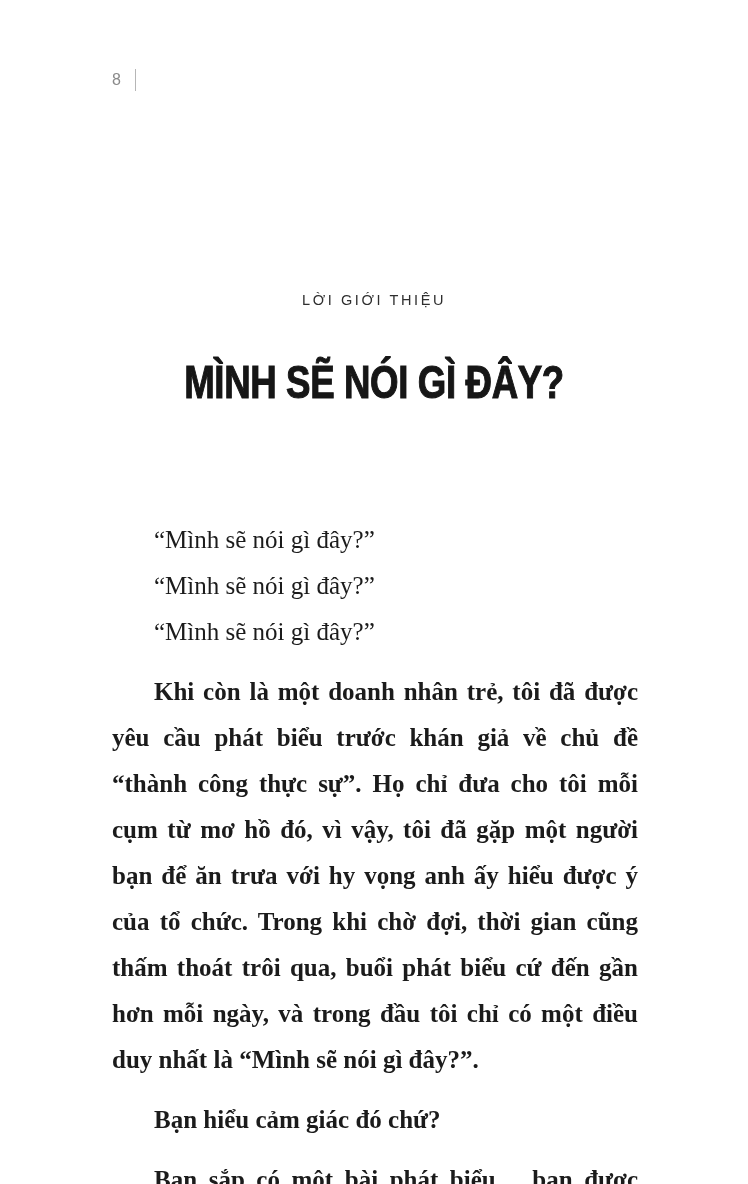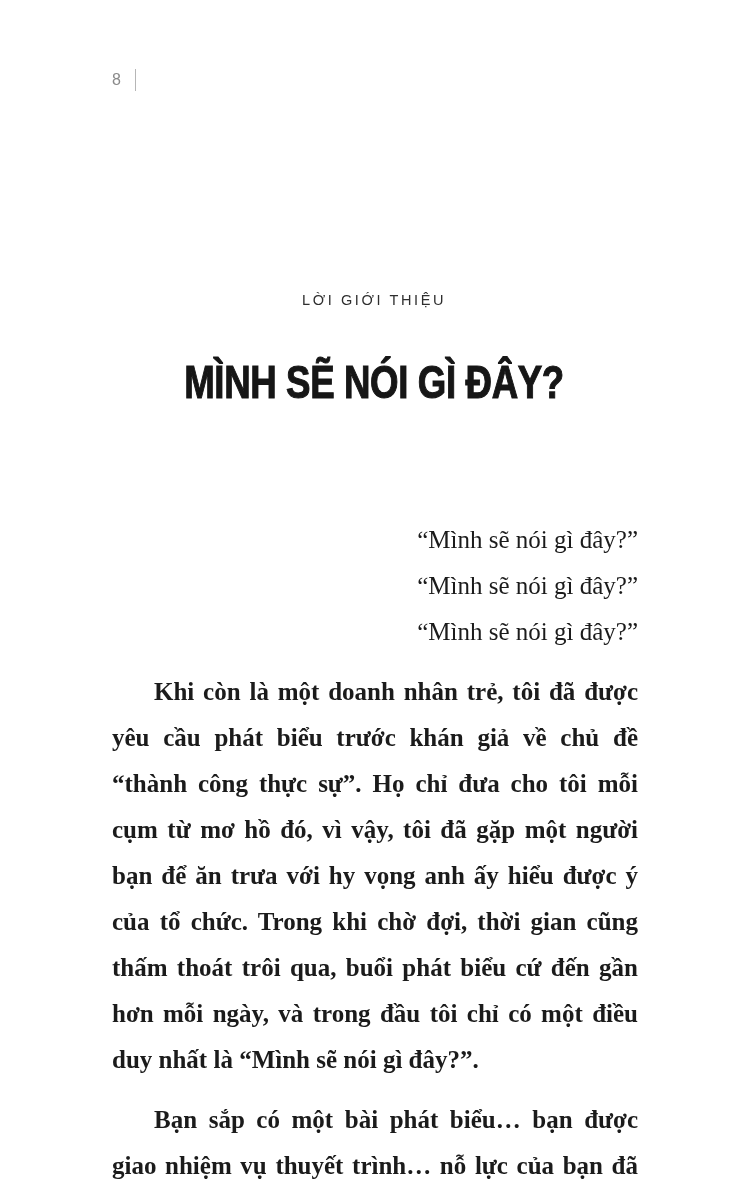--- a/index.html
+++ b/index.html
@@ -88,21 +88,20 @@
   .para {
     font-family: "Liberation Serif", serif;
     font-size: 25px;
     line-height: 46px;
     color: #1b1b1b;
     margin: 0;
   }
 
   .quote-line {
     text-indent: 42px;
-    text-align: right;
   }
 
   .para {
     text-align: justify;
     text-indent: 42px;
     margin-top: 14px;
     font-weight: bold;
   }
   .para.tight {
     margin-top: 14px;
@@ -125,16 +124,17 @@
     <div class="eyebrow">LỜI GIỚI THIỆU</div>
     <div class="chapter-title">MÌNH SẼ NÓI GÌ ĐÂY?</div>
   </div>
 
   <div class="column">
     <p class="quote-line">“Mình sẽ nói gì đây?”</p>
     <p class="quote-line">“Mình sẽ nói gì đây?”</p>
     <p class="quote-line">“Mình sẽ nói gì đây?”</p>
 
     <p class="para">Khi còn là một doanh nhân trẻ, tôi đã được yêu cầu phát biểu trước khán giả về chủ đề “thành công thực sự”. Họ chỉ đưa cho tôi mỗi cụm từ mơ hồ đó, vì vậy, tôi đã gặp một người bạn để ăn trưa với hy vọng anh ấy hiểu được ý của tổ chức. Trong khi chờ đợi, thời gian cũng thấm thoát trôi qua, buổi phát biểu cứ đến gần hơn mỗi ngày, và trong đầu tôi chỉ có một điều duy nhất là “Mình sẽ nói gì đây?”.</p>
+    <p class="para tight">Bạn hiểu cảm giác đó chứ?</p>
     <p class="para tight">Bạn sắp có một bài phát biểu… bạn được giao nhiệm vụ thuyết trình… nỗ lực của bạn đã được chú</p>
   </div>
 
 </div>
 
 </body></html>

